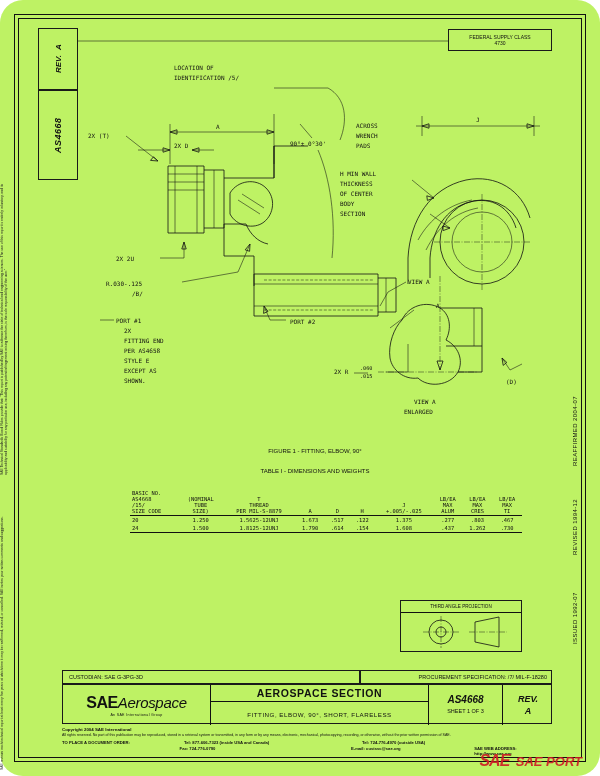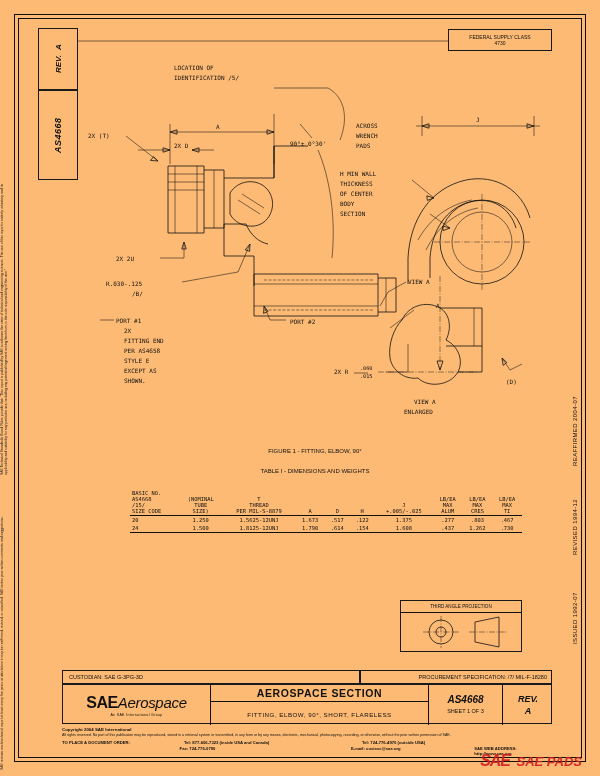--- a/index.html
+++ b/index.html
@@ -1,17 +1,17 @@
 <!DOCTYPE html>
 <html><head>
 <meta charset="utf-8">
 <style>
   html,body{margin:0;padding:0;background:#ffffff;}
   body{width:600px;height:776px;position:relative;font-family:"Liberation Sans",sans-serif;color:#111;overflow:hidden;}
-  .page{position:absolute;inset:0;background:#fdba74;}
+  .page{position:absolute;inset:0;background:#bef264;border-radius:23px;}
 
   
   .bx{position:absolute;box-sizing:border-box;border:1px solid #1a1a1a;}
   .lbl{position:absolute;box-sizing:border-box;}
   .ctr{display:flex;align-items:center;justify-content:center;text-align:center;}
   .mono{font-family:"DejaVu Sans Mono","Liberation Mono",monospace;}
   .vert{writing-mode:vertical-rl;transform:rotate(180deg);}
   .t5{font-size:5px;line-height:1.3;}
   .t55{font-size:5.5px;line-height:1.3;}
   .t6{font-size:6px;line-height:1.3;}
@@ -403,16 +403,16 @@
     <div class="fgrid ord" style="margin-top:1px;">
       <span style="width:112px;"></span>
       <span style="width:168px;">Fax:  724-776-0790</span>
       <span style="width:118px;">E-mail:  custsvc@sae.org</span>
       <span>SAE WEB ADDRESS:  http://www.sae.org</span>
     </div>
   </div>
 
   <div class="lbl" id="watermark">
     <span class="sae-red" style="font-size:16px;letter-spacing:-1px;">SAE</span>
-    <span class="sae-red" style="font-size:13px;margin-left:2px;">SAE PADS</span>
+    <span class="sae-red" style="font-size:13px;margin-left:2px;">SAE PORT</span>
   </div>
 
 </div>
 
 </body></html>

